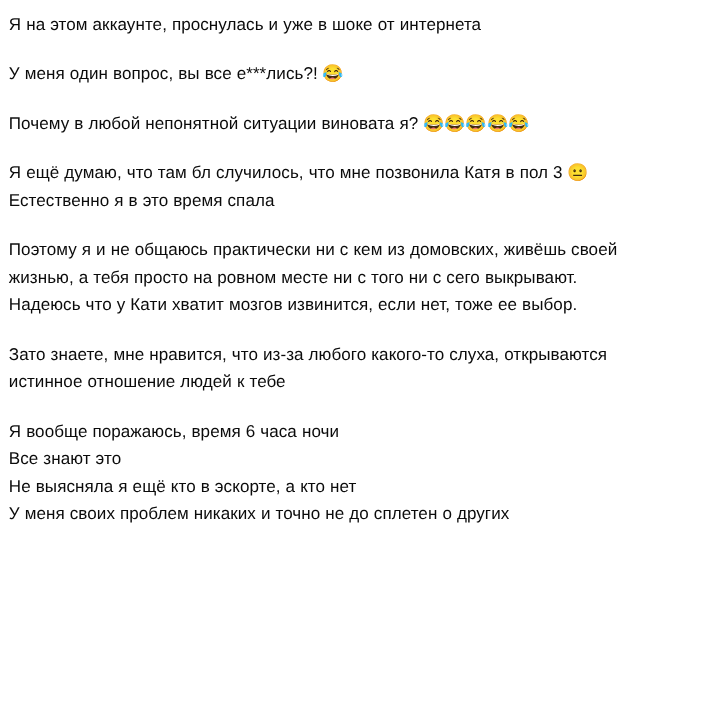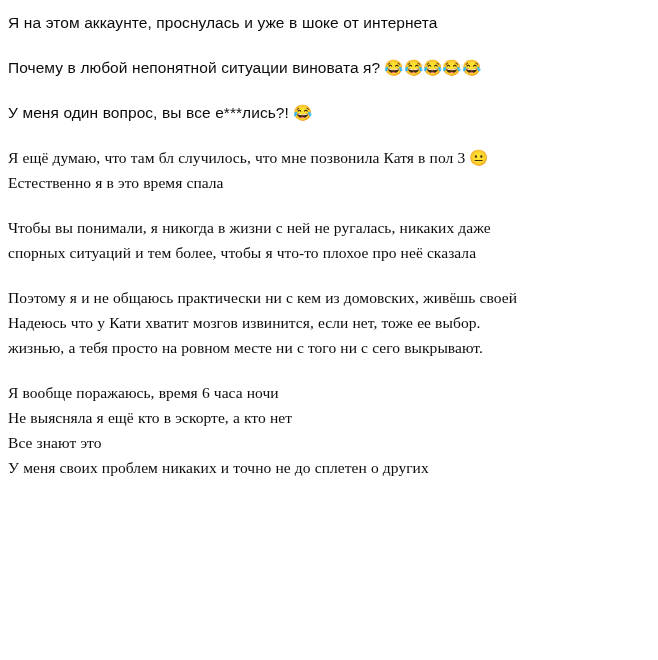--- a/index.html
+++ b/index.html
@@ -24,64 +24,63 @@
   .para {
     font-size: 15.5px;
     line-height: 25px;
     color: #0b0b0b;
     margin: 0 0 20px 0;
     letter-spacing: 0.05px;
     word-spacing: 0.2px;
   }
   .para.block-lines {
     margin-bottom: 20px;
-    font-family: Liberation Serif, serif;
   }
   .line {
     display: block;
   }
   .smudge {
     color: #0b0b0b;
   }
 </style>
 </head>
 <body>
 
 <div class="page">
 
   <p class="para">
     <span class="line">Я на этом аккаунте, проснулась и уже в шоке от интернета</span>
   </p>
 
   <p class="para">
-    <span class="line">Почему в любой непонятной ситуации виновата я? 😂😂😂😂😂</span>
+    <span class="line">У меня один вопрос, вы все е***лись?! 😂</span>
   </p>
 
   <p class="para">
-    <span class="line">У меня один вопрос, вы все е***лись?! 😂</span>
+    <span class="line">Почему в любой непонятной ситуации виновата я? 😂😂😂😂😂</span>
   </p>
 
   <p class="para block-lines">
     <span class="line">Я ещё думаю, что там бл случилось, что мне позвонила Катя в пол 3 😐</span>
     <span class="line">Естественно я в это время спала</span>
   </p>
 
 
+
   <p class="para block-lines">
-    <span class="line">Чтобы вы понимали, я никогда в жизни с ней не ругалась, никаких даже</span>
-    <span class="line">спорных ситуаций и тем более, чтобы я что-то плохое про неё сказала</span>
+    <span class="line">Поэтому я и не общаюсь практически ни с кем из домовских, живёшь своей</span>
+    <span class="line smudge">жизнью, а тебя просто на ровном месте ни с того ни с сего выкрывают.</span>
+    <span class="line">Надеюсь что у Кати хватит мозгов извинится, если нет, тоже ее выбор.</span>
   </p>
 
   <p class="para block-lines">
-    <span class="line">Поэтому я и не общаюсь практически ни с кем из домовских, живёшь своей</span>
-    <span class="line">Надеюсь что у Кати хватит мозгов извинится, если нет, тоже ее выбор.</span>
-    <span class="line smudge">жизнью, а тебя просто на ровном месте ни с того ни с сего выкрывают.</span>
+    <span class="line">Зато знаете, мне нравится, что из-за любого какого-то слуха, открываются</span>
+    <span class="line">истинное отношение людей к тебе</span>
   </p>
-
 
   <p class="para block-lines">
     <span class="line">Я вообще поражаюсь, время 6 часа ночи</span>
+    <span class="line">Все знают это</span>
     <span class="line smudge">Не выясняла я ещё кто в эскорте, а кто нет</span>
-    <span class="line">Все знают это</span>
     <span class="line">У меня своих проблем никаких и точно не до сплетен о других</span>
   </p>
 
 </div>
 
 </body></html>

